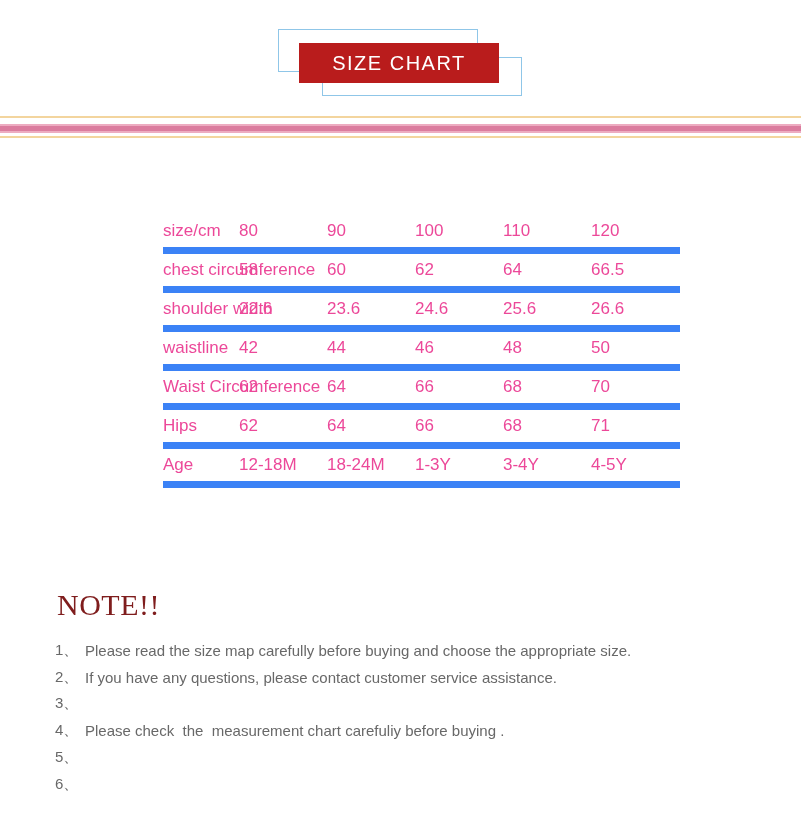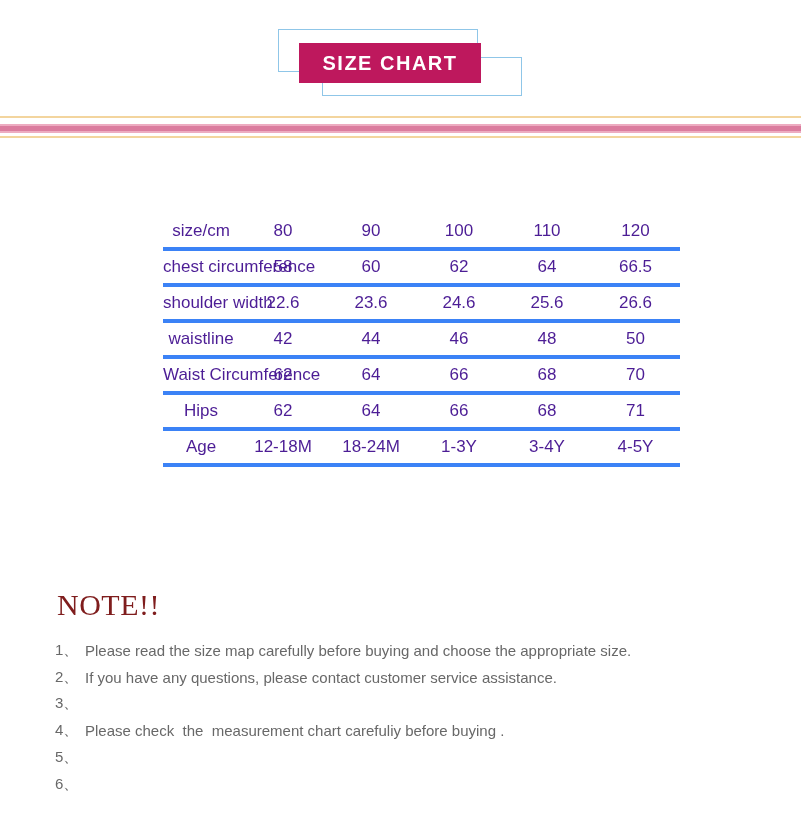--- a/index.html
+++ b/index.html
@@ -15,24 +15,24 @@
   .blue-rect {
     position: absolute;
     border: 1px solid #8fc6e8;
     background: transparent;
     z-index: 1;
   }
   .rect1 { left: 278px; top: 29px; width: 198px; height: 41px; }
   .rect2 { left: 322px; top: 57px; width: 198px; height: 37px; }
   .orange-rect {
     position: absolute;
-    left: 299px; top: 43px; width: 182px; height: 40px;
-    background: #be185d;
+    left: 299px; top: 43px; width: 200px; height: 40px;
+    background: #b91c1c;
     z-index: 2;
-    display: flex; align-items: center; justify-content: center; font-weight: bold;
+    display: flex; align-items: center; justify-content: center;
   }
   .banner-title {
     color: #ffffff;
     font-size: 20px;
     letter-spacing: 1.5px;
   }
 
   
   .stripe { position: absolute; left: 0; right: 0; }
   .stripe-yellow-top    { top: 116px; height: 2px; background: #f3d59e; }
@@ -44,25 +44,24 @@
 
   
   .size-table {
     position: absolute;
     left: 163px; top: 215px; width: 517px;
     border-collapse: collapse;
     table-layout: fixed;
   }
   .size-table td {
     height: 32px;
-    border-bottom: 4px solid #3b82f6;
-    text-align: center;
+    border-bottom: 7px solid #3b82f6;
     vertical-align: middle;
     font-size: 17px;
-    color: #4c1d95;
+    color: #ec4899;
     white-space: nowrap;
     padding: 0;
     overflow: visible;
   }
 
   
   .note-heading {
     position: absolute;
     left: 57px; top: 588px;
     font-family: Liberation Serif, serif;

